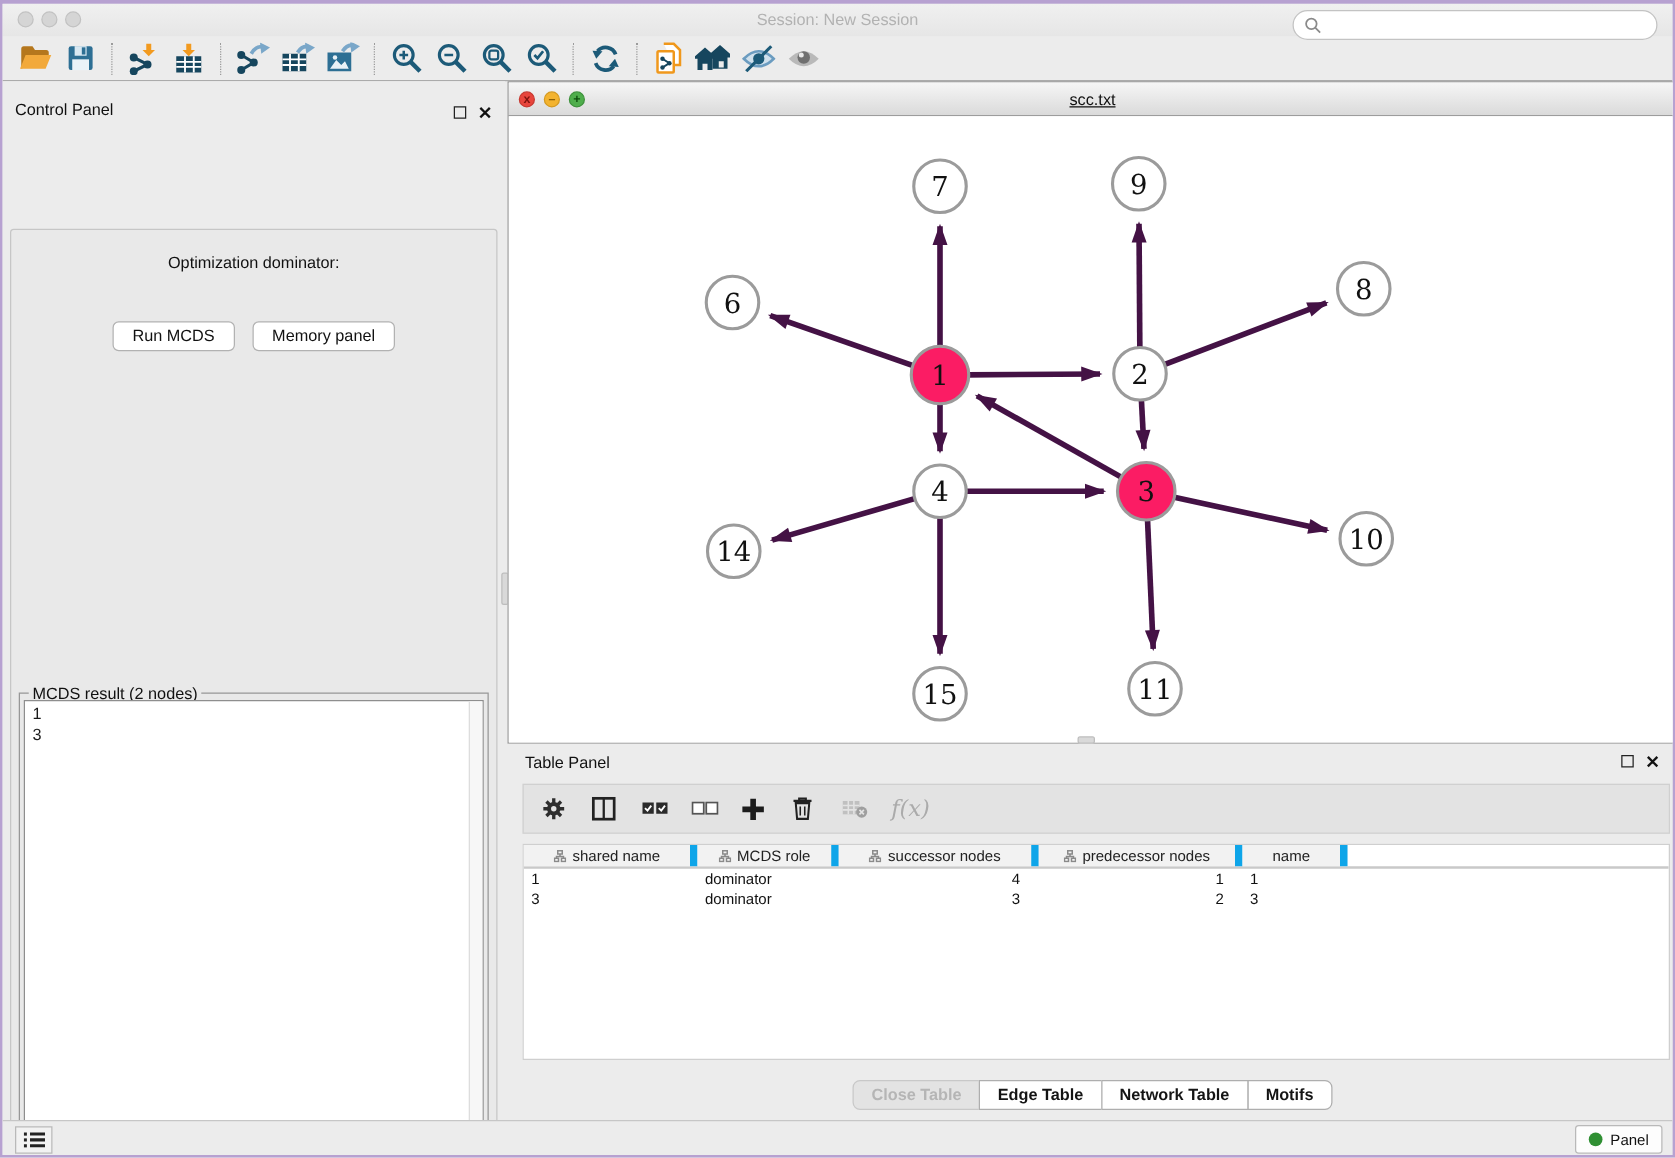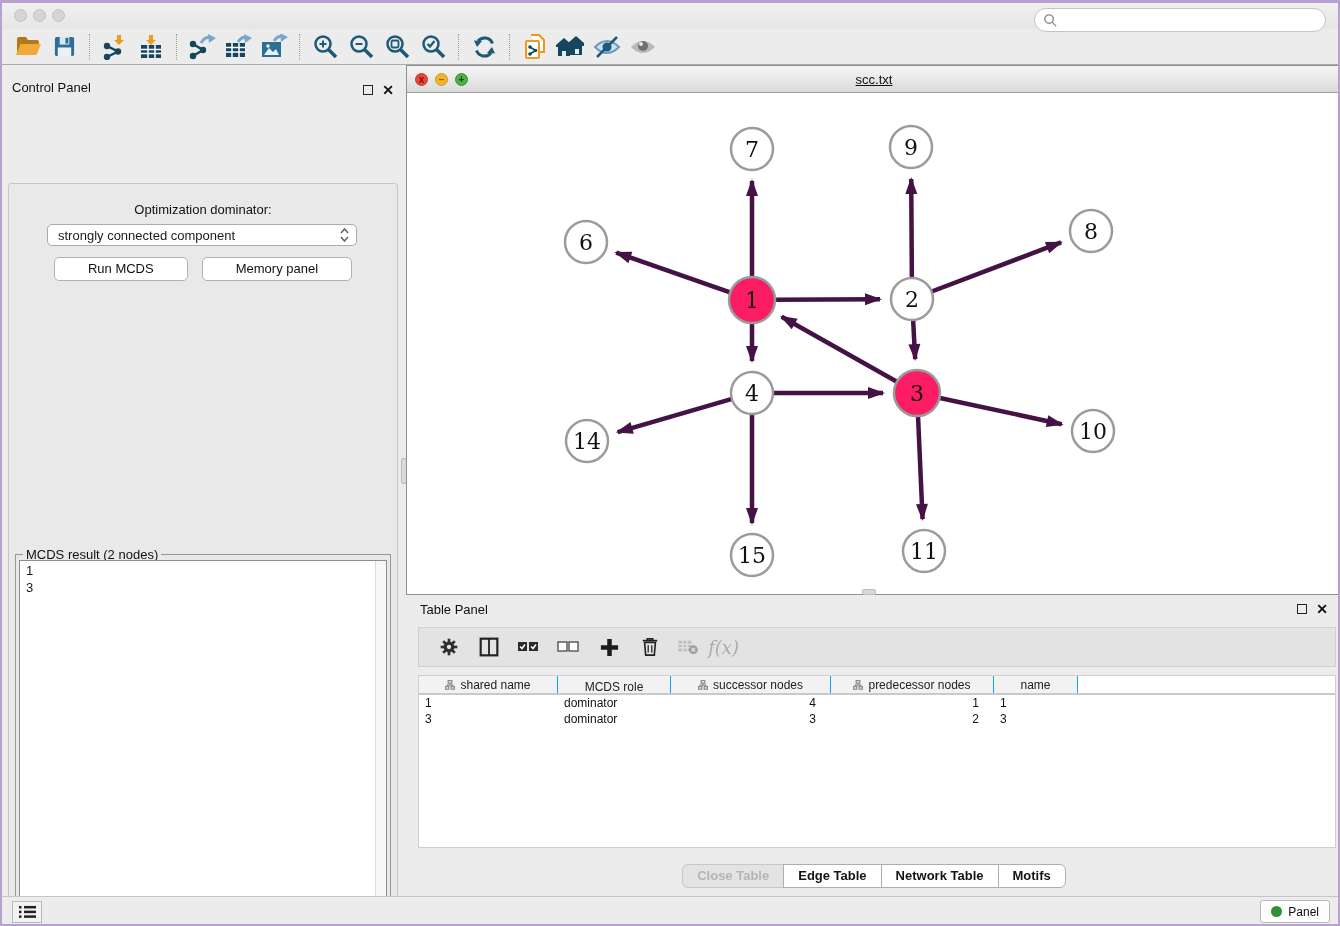--- a/index.html
+++ b/index.html
@@ -48,21 +48,21 @@
   .seg-tab.sel { background:#e3e3e3; color:#b5b5b5; border-color:#c8c8c8; }
   .cp-body { position:absolute; left:6px; top:118px; width:390px; height:760px;
     background:#e9e9e9; border:1px solid #c6c6c6; border-radius:3px; }
   .opt-label { text-align:center; margin-top:18px; font-size:13px; color:#111; }
   .criterion { position:absolute; left:38px; top:40px; width:310px; height:22px;
     background:#fff; border:1px solid #ababab; border-radius:5px;
     display:flex; align-items:center; padding:0 6px 0 10px; font-size:13px; }
   .criterion .cr-label { flex:1; }
   .btn-row { position:absolute; top:73px; width:100%; display:flex; justify-content:center; gap:14px; }
   .mac-btn { background:#fff; border:1px solid #b2b2b2; border-radius:5px;
-    padding:3px 33px 4px; font-size:13px; color:#111; font-family:"Liberation Sans",sans-serif; }
+    padding:3px 15px 4px; font-size:13px; color:#111; font-family:"Liberation Sans",sans-serif; }
   .result-group { position:absolute; left:6px; top:370px; width:376px; height:378px;
     border:1px solid #979797; background:#e9e9e9; }
   .result-legend { position:absolute; left:7px; top:-8px; background:#e9e9e9; padding:0 3px;
     font-size:13px; color:#111; }
   .result-text { position:absolute; left:3px; top:5px; right:3px; bottom:3px;
     background:#fff; border:1px solid #8e8e8e; font-size:13px; line-height:17px;
     padding:1px 0 0 6px; overflow:hidden; }
   .result-scroll { position:absolute; right:0; top:0; bottom:0; width:11px;
     background:#f7f7f7; border-left:1px solid #ddd; }
   
@@ -81,26 +81,26 @@
     background:#d9d9d9; border:1px solid #bdbdbd; border-radius:2px; }
   .splitter-h { position:absolute; left:860px; top:586px; width:14px; height:6px;
     background:#d9d9d9; border:1px solid #bdbdbd; border-radius:2px; }
   
   .table-panel { position:absolute; left:404px; top:592px; width:936px; height:301px; background:#ececec; }
   .tp-header { height:28px; display:flex; align-items:center; padding:0 14px 0 14px; }
   .tp-header .ph-title { flex:1; font-size:13px; color:#111; }
   .tp-toolbar { position:absolute; left:12px; top:32px; width:918px; height:40px;
     background:#e3e3e3; border:1px solid #d0d0d0; display:flex; align-items:center;
     gap:14px; padding-left:14px; }
-  .tp-tool { width:26px; height:26px; display:flex; align-items:center; justify-content:flex-end; }
+  .tp-tool { width:26px; height:26px; display:flex; align-items:center; justify-content:flex-start; }
   .fx-label { font-family:"DejaVu Serif", serif; font-style:italic; font-size:18px; color:#ababab; }
   .node-table { position:absolute; left:12px; top:80px; width:918px; height:173px;
     background:#fff; border:1px solid #cfcfcf; overflow:hidden; }
   .nt-head { display:flex; height:19px; border-bottom:2px solid #c9c9c9; }
-  .nt-hc { background:#f2f2f2; border-right:1px solid #0ea5e9; display:flex;
+  .nt-hc { background:#f2f2f2; border-right:6px solid #0ea5e9; display:flex;
     align-items:center; justify-content:center; gap:5px; font-size:12px; color:#222; }
   .nt-row { display:flex; height:16px; }
   .nt-cell { font-size:12px; color:#111; padding:1px 6px 0 6px; white-space:nowrap; }
   .nt-cell.r { text-align:right; padding-right:15px; }
   .tp-tabs { position:absolute; left:0; top:269px; width:100%; display:flex; justify-content:center; }
   
   .statusbar { position:absolute; left:0; top:893px; width:100%; height:30px;
     background:#ececec; border-top:1px solid #c6c6c6; }
   .list-btn { position:absolute; left:10px; top:4px; width:30px; height:22px;
     background:#f2f2f2; border:1px solid #b9b9b9; display:flex; align-items:center; justify-content:center; }
@@ -110,20 +110,21 @@
   .mem-dot { width:11px; height:11px; border-radius:50%; background:#2f8f33; }
   svg { display:block; }
 </style>
 </head>
 <body>
 
 <div class="titlebar">
   <span class="traffic t1"></span>
   <span class="traffic t2"></span>
   <span class="traffic t3"></span>
+  <div class="win-title">Session: New Session</div>
 </div>
 
 <div class="toolbar">
   <div class="tb-btn">
     <svg width="27" height="23" viewBox="0 0 27 23">
         <path d="M2 20V4q0-2 2-2h7l2 3h9q2 0 2 2v3" fill="#b5771d"></path>
         <path d="M1 20l4.5-11H26l-4.5 11z" fill="#f2a93b"></path>
       </svg>
   </div>
   <div class="tb-btn">
@@ -283,26 +284,20 @@
 <div class="control-panel">
   <div class="panel-header">
     <span class="ph-title">Control Panel</span>
     <span class="ph-icons">
       <span class="float-icon"></span>
       <span class="close-x">✕</span>
     </span>
   </div>
   <div class="cp-body">
     <div class="opt-label">Optimization dominator:</div>
-    <div class="criterion">
-      <span class="cr-label">strongly connected component</span>
-      <svg width="11" height="16" viewBox="0 0 11 16">
-          <path d="M2 6l3.5-4L9 6M2 10l3.5 4L9 10" stroke="#666" stroke-width="1.6" fill="none"></path>
-        </svg>
-    </div>
     <div class="btn-row">
       <button class="mac-btn">Run MCDS</button>
       <button class="mac-btn">Memory panel</button>
     </div>
     <div class="result-group">
       <span class="result-legend">MCDS result (2 nodes)</span>
       <div class="result-text">
         <div>
             <div>1</div>
             <div>3</div>
@@ -444,21 +439,21 @@
           <svg width="10" height="10" viewBox="0 0 10 10">
             <g fill="none" stroke="#8a8a8a" stroke-width="1.2">
               <rect x="3.2" y="0.6" width="3.6" height="2.6"></rect>
               <rect x="0.6" y="6.6" width="3.2" height="2.6"></rect>
               <rect x="6.2" y="6.6" width="3.2" height="2.6"></rect>
               <path d="M5 3.2v2M2.2 6.6v-1.4h5.6v1.4"></path>
             </g>
           </svg>
           <span>shared name</span>
         </div>
-        <div class="nt-hc" style="width: 113px; flex-direction: column;">
+        <div class="nt-hc" style="width: 113px;">
           <svg width="10" height="10" viewBox="0 0 10 10">
             <g fill="none" stroke="#8a8a8a" stroke-width="1.2">
               <rect x="3.2" y="0.6" width="3.6" height="2.6"></rect>
               <rect x="0.6" y="6.6" width="3.2" height="2.6"></rect>
               <rect x="6.2" y="6.6" width="3.2" height="2.6"></rect>
               <path d="M5 3.2v2M2.2 6.6v-1.4h5.6v1.4"></path>
             </g>
           </svg>
           <span>MCDS role</span>
         </div>

